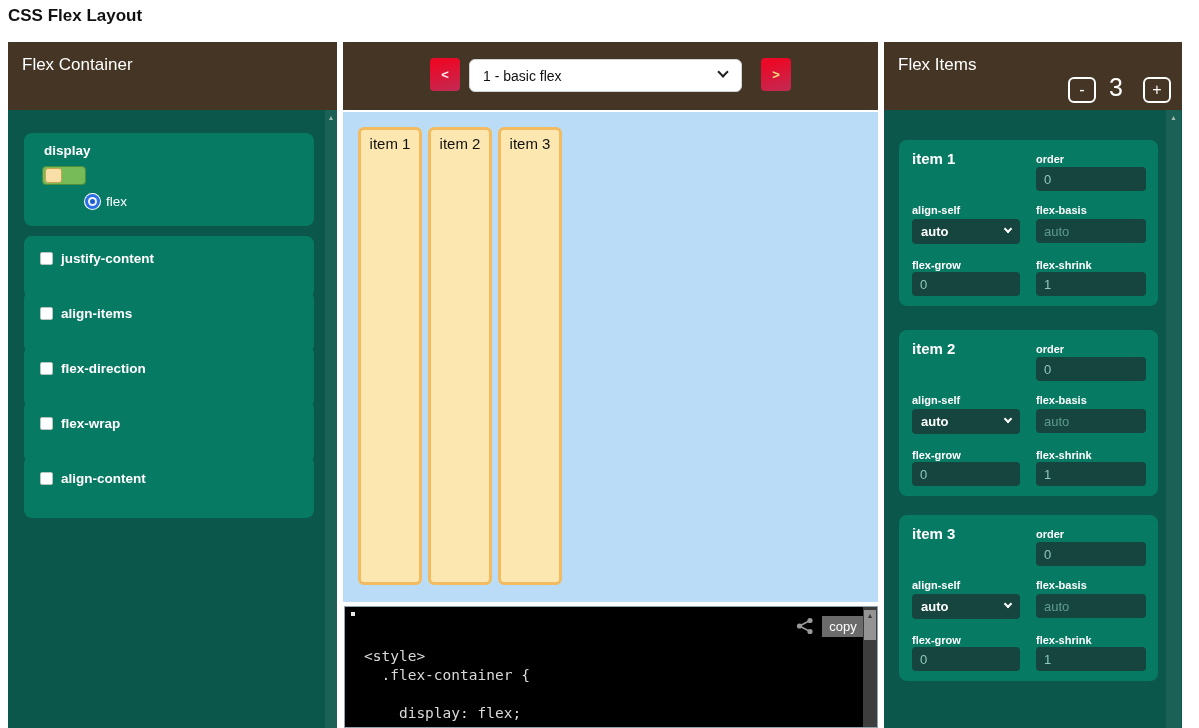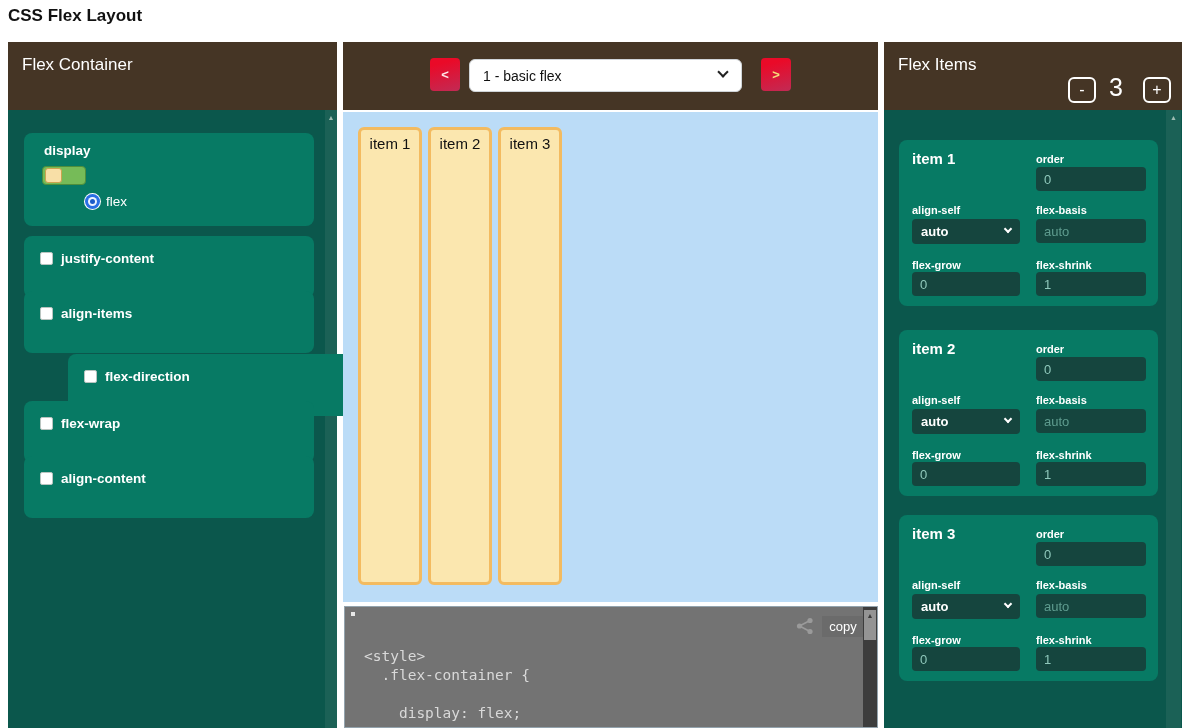--- a/index.html
+++ b/index.html
@@ -44,21 +44,21 @@
   .select-wrap { position:absolute; left:126px; top:17px; width:273px; height:33px; }
   .select-wrap select { width:100%; height:100%; border:1px solid #cfd4d8; border-radius:6px; background:#fff; color:#111;
                         font-size:14px; padding:0 30px 0 13px; appearance:none; -webkit-appearance:none; font-family:inherit; }
   .chev { position:absolute; pointer-events:none; width:8px; height:8px; border-right:2.5px solid #222; border-bottom:2.5px solid #222; transform:rotate(45deg); }
   .select-wrap .chev { right:15px; top:9px; }
 
   .stage { position:absolute; left:343px; top:112px; width:535px; height:490px; background:#bbdcf7; padding:15px; display:flex; gap:6px; align-items:flex-start; }
   .flex-item { width:64px; height:458px; background:#fbe7af; border:3px solid #f3bb60; border-radius:6px;
                text-align:center; padding-top:5px; font-size:15px; color:#111; }
 
-  .code-panel { position:absolute; left:344px; top:606px; width:534px; height:122px; background:#737373; border:1px solid #93a3ad; }
+  .code-panel { position:absolute; left:344px; top:606px; width:534px; height:122px; background:#000000; border:1px solid #93a3ad; }
   .code-dot { position:absolute; left:6px; top:5px; width:4px; height:4px; background:#e8e8e8; }
   .share-icon { position:absolute; left:451px; top:10px; width:18px; height:18px; }
   .copy-btn { position:absolute; left:477px; top:9px; width:42px; height:21px; background:#6b6b6b; color:#fff; border:none; font-size:13px; cursor:pointer; font-family:inherit; }
   .code-scrollbar { position:absolute; right:0; top:0; bottom:0; width:14px; background:#3d3d3d; }
   .code-thumb { position:absolute; left:1px; top:3px; width:12px; height:30px; background:#949494; text-align:center; }
   .code-thumb .tri { display:block; margin-top:2px; font-size:7px; color:#3a3a3a; line-height:8px; }
   .code-panel pre { position:absolute; left:19px; top:32px; font-family:"DejaVu Sans Mono", monospace; font-size:14.5px; line-height:19px; color:#d9d9d9;margin-top:8px; }
 
   
   .panel.right { left:884px; width:298px; height:686px; }
@@ -121,21 +121,21 @@
     </div>
 
     <div class="lcard prop-card" style="top:194px;">
       <span class="checkbox"></span>
       <span class="prop-label">justify-content</span>
     </div>
     <div class="lcard prop-card" style="top:249px;">
       <span class="checkbox"></span>
       <span class="prop-label">align-items</span>
     </div>
-    <div class="lcard prop-card" style="top:312px;margin-left:44px;">
+    <div class="lcard prop-card" style="top:304px;">
       <span class="checkbox"></span>
       <span class="prop-label">flex-direction</span>
     </div>
     <div class="lcard prop-card" style="top:359px;">
       <span class="checkbox"></span>
       <span class="prop-label">flex-wrap</span>
     </div>
     <div class="lcard prop-card" style="top:414px;">
       <span class="checkbox"></span>
       <span class="prop-label">align-content</span>

